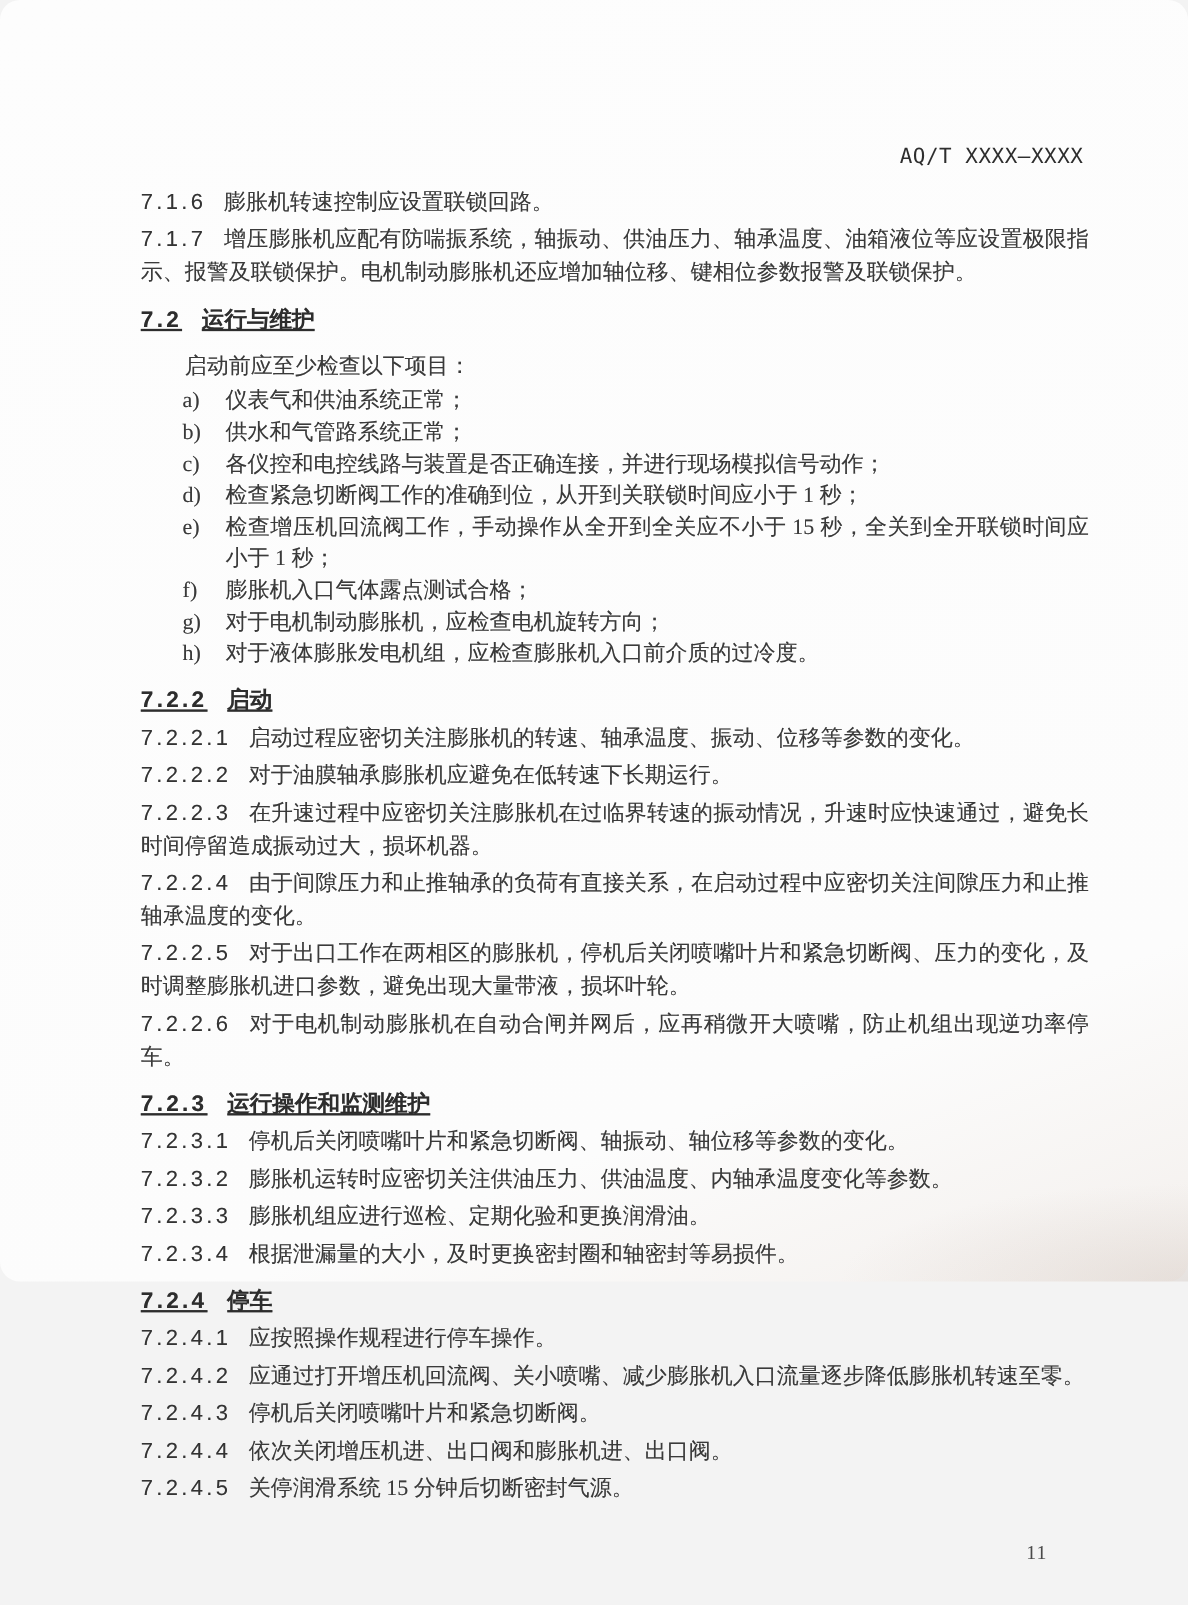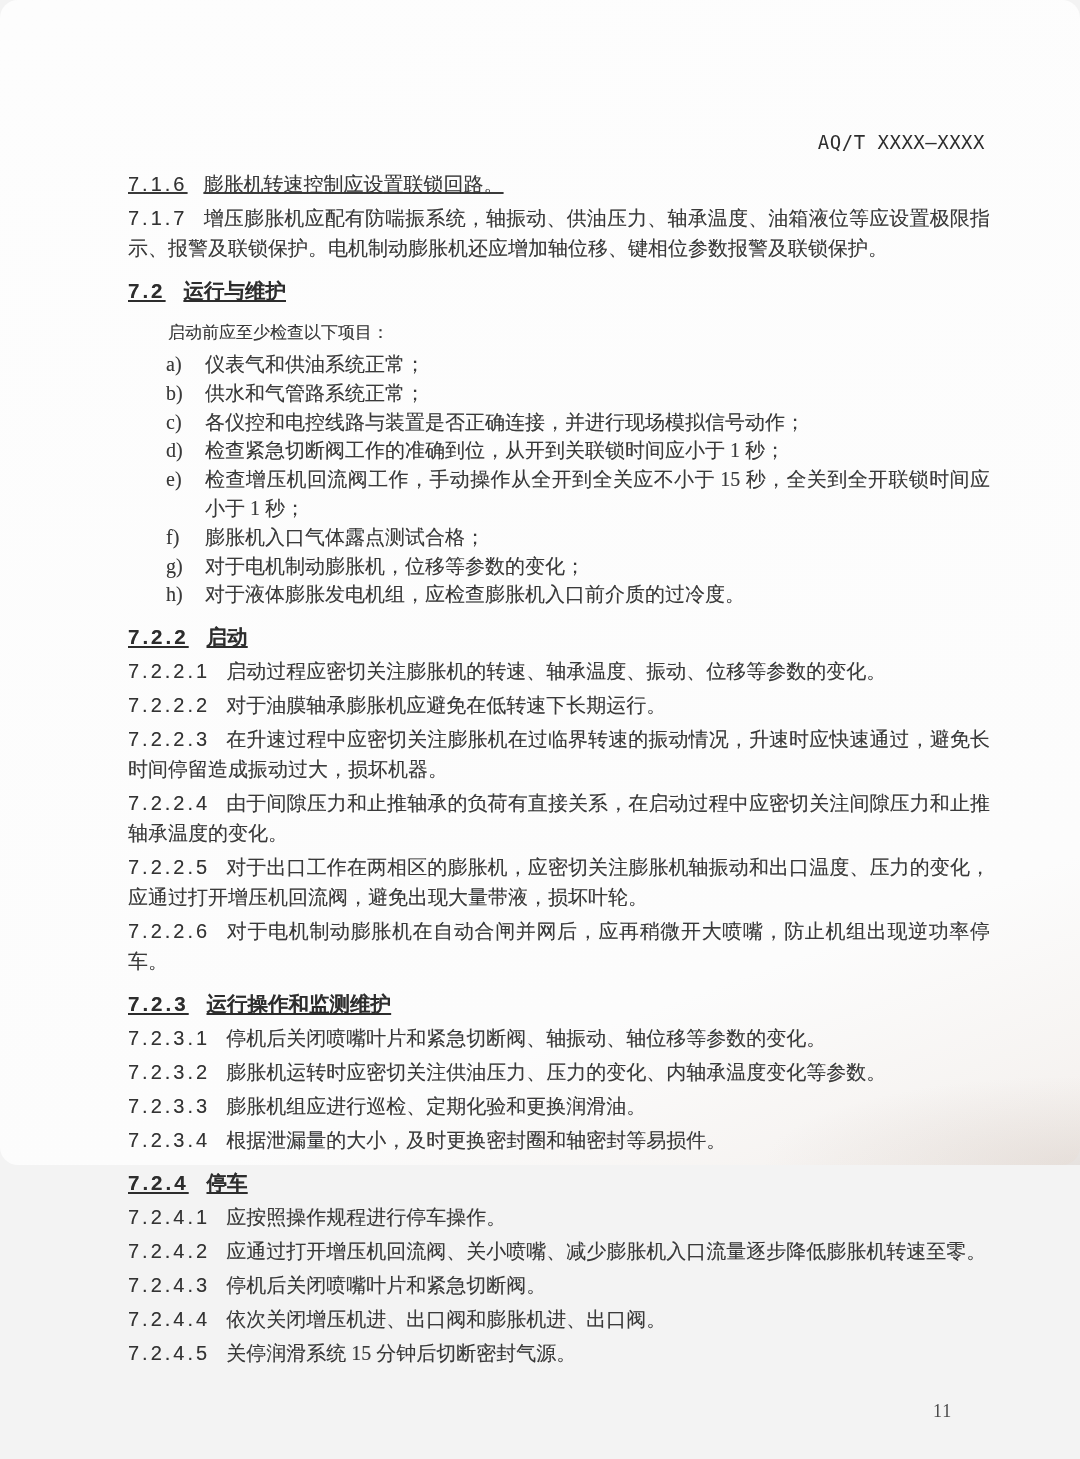--- a/index.html
+++ b/index.html
@@ -35,21 +35,20 @@
     letter-spacing: 0.5px;
   }
   .doc-body {
     position: absolute;
     top: 153px;
     left: 128px;
     width: 862px;
   }
   .doc-body > :first-child {
     margin-top: 16px;
-    text-decoration: underline;
   }
   .clause {
     margin: 4px 0 0 0;
     font-size: 20px;
     line-height: 30px;
     text-align: justify;
     text-justify: inter-character;
     color: #3a3a3a;
     text-shadow: 0 0 0.6px rgba(70,70,70,0.45);
   }
@@ -70,21 +69,21 @@
     text-shadow: 0 0 0.6px rgba(45,45,45,0.5);
     text-decoration: underline;
   }
   .heading .num {
     letter-spacing: 3px;
     margin-right: 18px;
     white-space: nowrap;
   }
   .intro {
     margin: 12px 0 2px 0;
-    font-size: 17px;
+    font-size: 20px;
     line-height: 30px;
     text-indent: 40px;
     text-shadow: 0 0 0.6px rgba(70,70,70,0.45);
   }
   .list-item {
     display: flex;
     margin-left: 38px;
     font-size: 20px;
     line-height: 28.8px;
     text-shadow: 0 0 0.6px rgba(70,70,70,0.45);
@@ -149,36 +148,36 @@
       <div class="list-item">
         <span class="marker">e)</span>
         <span class="item-text">检查增压机回流阀工作，手动操作从全开到全关应不小于 15 秒，全关到全开联锁时间应小于 1 秒；</span>
       </div>
       <div class="list-item">
         <span class="marker">f)</span>
         <span class="item-text">膨胀机入口气体露点测试合格；</span>
       </div>
       <div class="list-item">
         <span class="marker">g)</span>
-        <span class="item-text">对于电机制动膨胀机，位移等参数的变化；</span>
+        <span class="item-text">对于电机制动膨胀机，应检查电机旋转方向；</span>
       </div>
       <div class="list-item">
         <span class="marker">h)</span>
         <span class="item-text">对于液体膨胀发电机组，应检查膨胀机入口前介质的过冷度。</span>
       </div>
       <p class="heading"><span class="num">7.2.2</span><span class="txt">启动</span></p>
       <p class="clause"><span class="num">7.2.2.1</span><span class="txt">启动过程应密切关注膨胀机的转速、轴承温度、振动、位移等参数的变化。</span></p>
       <p class="clause"><span class="num">7.2.2.2</span><span class="txt">对于油膜轴承膨胀机应避免在低转速下长期运行。</span></p>
       <p class="clause"><span class="num">7.2.2.3</span><span class="txt">在升速过程中应密切关注膨胀机在过临界转速的振动情况，升速时应快速通过，避免长时间停留造成振动过大，损坏机器。</span></p>
       <p class="clause"><span class="num">7.2.2.4</span><span class="txt">由于间隙压力和止推轴承的负荷有直接关系，在启动过程中应密切关注间隙压力和止推轴承温度的变化。</span></p>
-      <p class="clause"><span class="num">7.2.2.5</span><span class="txt">对于出口工作在两相区的膨胀机，应密切关注膨胀机轴振动和出口温度、压力的变化，应通过打开增压机回流阀，避免出现大量带液，损坏叶轮。</span></p>
+      <p class="clause"><span class="num">7.2.2.5</span><span class="txt">对于出口工作在两相区的膨胀机，停机后关闭喷嘴叶片和紧急切断阀、压力的变化，及时调整膨胀机进口参数，避免出现大量带液，损坏叶轮。</span></p>
       <p class="clause"><span class="num">7.2.2.6</span><span class="txt">对于电机制动膨胀机在自动合闸并网后，应再稍微开大喷嘴，防止机组出现逆功率停车。</span></p>
       <p class="heading"><span class="num">7.2.3</span><span class="txt">运行操作和监测维护</span></p>
       <p class="clause"><span class="num">7.2.3.1</span><span class="txt">停机后关闭喷嘴叶片和紧急切断阀、轴振动、轴位移等参数的变化。</span></p>
-      <p class="clause"><span class="num">7.2.3.2</span><span class="txt">膨胀机运转时应密切关注供油压力、压力的变化、内轴承温度变化等参数。</span></p>
+      <p class="clause"><span class="num">7.2.3.2</span><span class="txt">膨胀机运转时应密切关注供油压力、供油温度、内轴承温度变化等参数。</span></p>
       <p class="clause"><span class="num">7.2.3.3</span><span class="txt">膨胀机组应进行巡检、定期化验和更换润滑油。</span></p>
       <p class="clause"><span class="num">7.2.3.4</span><span class="txt">根据泄漏量的大小，及时更换密封圈和轴密封等易损件。</span></p>
       <p class="heading"><span class="num">7.2.4</span><span class="txt">停车</span></p>
       <p class="clause"><span class="num">7.2.4.1</span><span class="txt">应按照操作规程进行停车操作。</span></p>
       <p class="clause"><span class="num">7.2.4.2</span><span class="txt">应通过打开增压机回流阀、关小喷嘴、减少膨胀机入口流量逐步降低膨胀机转速至零。</span></p>
       <p class="clause"><span class="num">7.2.4.3</span><span class="txt">停机后关闭喷嘴叶片和紧急切断阀。</span></p>
       <p class="clause"><span class="num">7.2.4.4</span><span class="txt">依次关闭增压机进、出口阀和膨胀机进、出口阀。</span></p>
       <p class="clause"><span class="num">7.2.4.5</span><span class="txt">关停润滑系统 15 分钟后切断密封气源。</span></p>
     </div>
 

